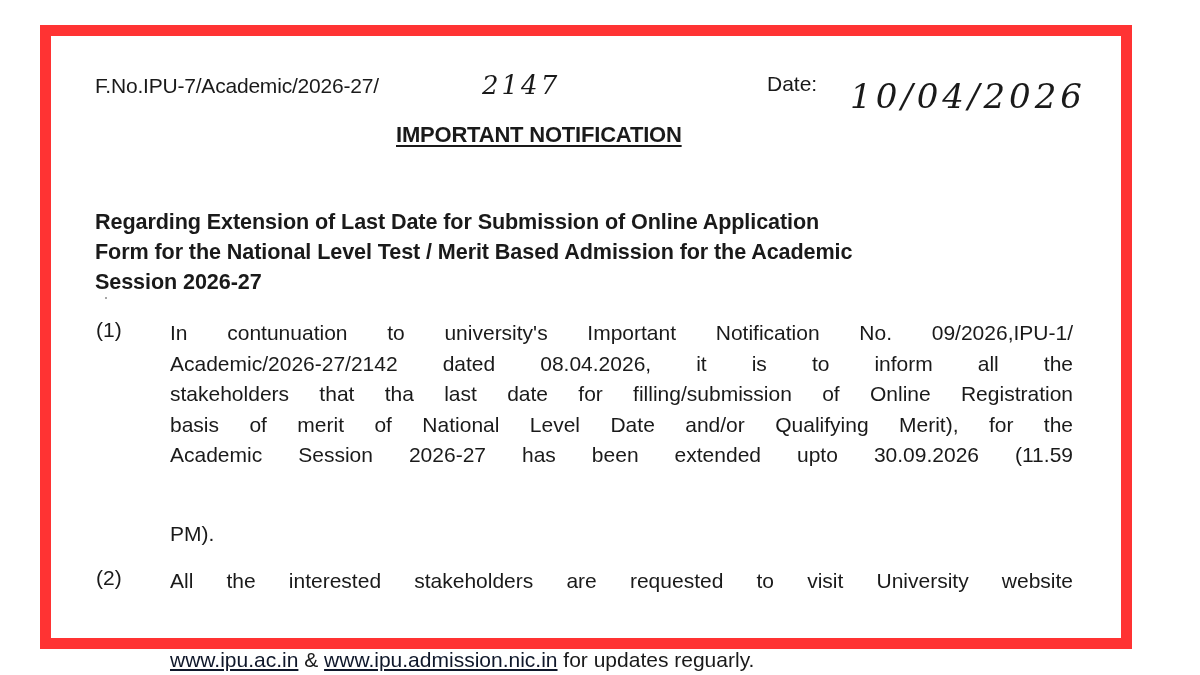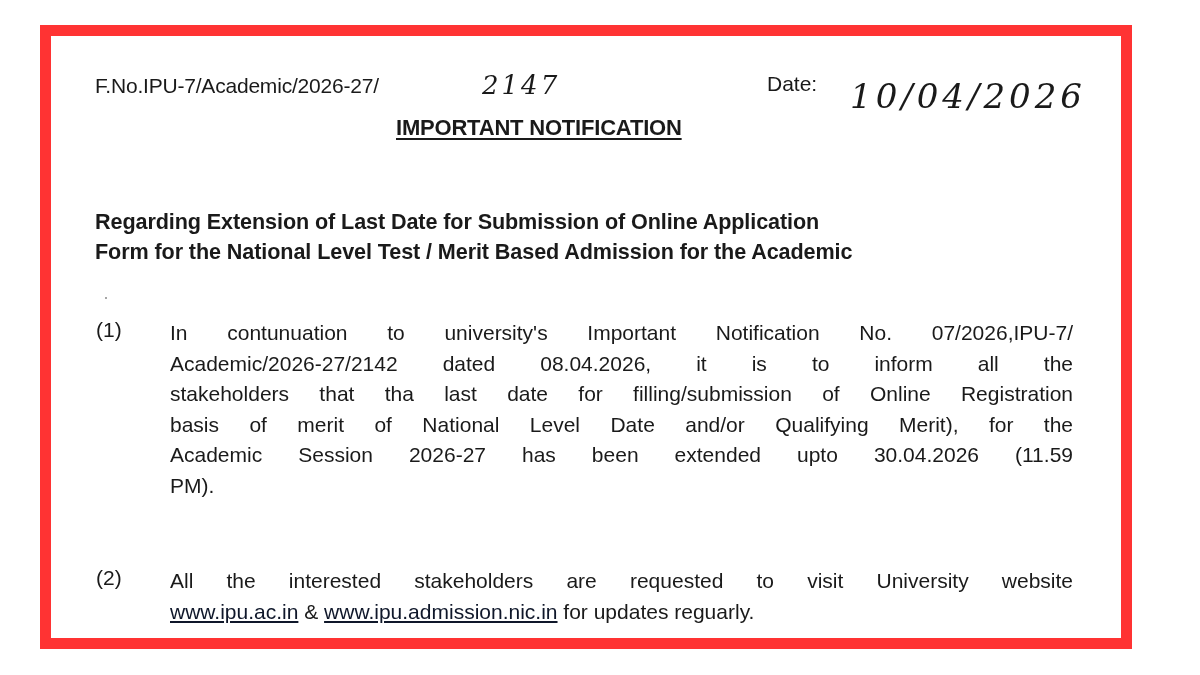--- a/index.html
+++ b/index.html
@@ -10,27 +10,27 @@
   .frame {
     position:absolute; left:40px; top:25px; width:1092px; height:624px;
     box-sizing:border-box; border:11px solid #ff3333; background:#fff;
   }
   .abs { position:absolute; white-space:nowrap; }
   .fno { left:95px; top:74px; font-size:21px; letter-spacing:-0.2px; }
   .hand { font-family:"DejaVu Serif", serif; font-style:italic; font-weight:300; font-size:26px; letter-spacing:3px; }
   .fno-hand { left:482px; top:70px; }
   .date-label { left:767px; top:72px; font-size:21px; }
   .date-hand { left:850px; top:76px; font-size:34px; letter-spacing:4px; }
-  .title { left:396px; top:115px; font-size:22px; font-weight:bold; text-decoration:underline; text-decoration-thickness:2px; text-underline-offset:3px; letter-spacing:-0.2px; }
+  .title { left:396px; top:122px; font-size:22px; font-weight:bold; text-decoration:underline; text-decoration-thickness:2px; text-underline-offset:3px; letter-spacing:-0.2px; }
   .subject { left:95px; top:207px; width:980px; font-size:21.6px; font-weight:bold; line-height:30px; white-space:normal; letter-spacing:-0.1px; }
   .subject div { white-space:nowrap; }
   .num { font-size:21px; }
   .para { font-size:21px; line-height:30.5px; width:903px; }
   .para .ln { display:block; text-align:justify; text-align-last:justify; white-space:nowrap; height:30.5px; }
-  .para .ln.last { text-align-last:left; }
+  .para .ln.last { text-align-last:left;margin-top:48px; }
   .n1 { left:96px; top:318px; }
   .p1 { left:170px; top:318px; }
   .n2 { left:96px; top:566px; }
   .p2 { left:170px; top:566px; }
   .link { text-decoration:underline; color:#0f172a; }
   .dot { position:absolute; left:105px; top:297px; width:2px; height:2px; background:#888; border-radius:50%; }
 </style>
 </head>
 <body>
 
@@ -40,31 +40,32 @@
 <span class="abs hand fno-hand">2147</span>
 
 <span class="abs date-label">Date:</span>
 <span class="abs hand date-hand">10/04/2026</span>
 
 <span class="abs title">IMPORTANT NOTIFICATION</span>
 
 <div class="abs subject">
   <div>Regarding Extension of Last Date for Submission of Online Application</div>
   <div>Form for the National Level Test / Merit Based Admission for the Academic</div>
+  <div>Session 2026-27</div>
 </div>
 
 <span class="dot"></span>
 
 <span class="abs num n1">(1)</span>
 <div class="abs para p1">
-  <span class="ln">In contunuation to university's Important Notification No. 07/2026,IPU-7/</span>
+  <span class="ln">In contunuation to university's Important Notification No. 09/2026,IPU-1/</span>
   <span class="ln">Academic/2026-27/2142 dated 08.04.2026, it is to inform all the</span>
   <span class="ln">stakeholders that tha last date for filling/submission of Online Registration</span>
   <span class="ln">basis of merit of National Level Date and/or Qualifying Merit), for the</span>
-  <span class="ln">Academic Session 2026-27 has been extended upto 30.04.2026 (11.59</span>
+  <span class="ln">Academic Session 2026-27 has been extended upto 30.09.2026 (11.59</span>
   <span class="ln last">PM).</span>
 </div>
 
 <span class="abs num n2">(2)</span>
 <div class="abs para p2">
   <span class="ln">All the interested stakeholders are requested to visit University website</span>
   <span class="ln last"><a class="link">www.ipu.ac.in</a><span style="white-space:pre"> &amp; </span><a class="link">www.ipu.admission.nic.in</a><span style="white-space:pre"> for updates reguarly.</span></span>
 </div>
 
 </body></html>

